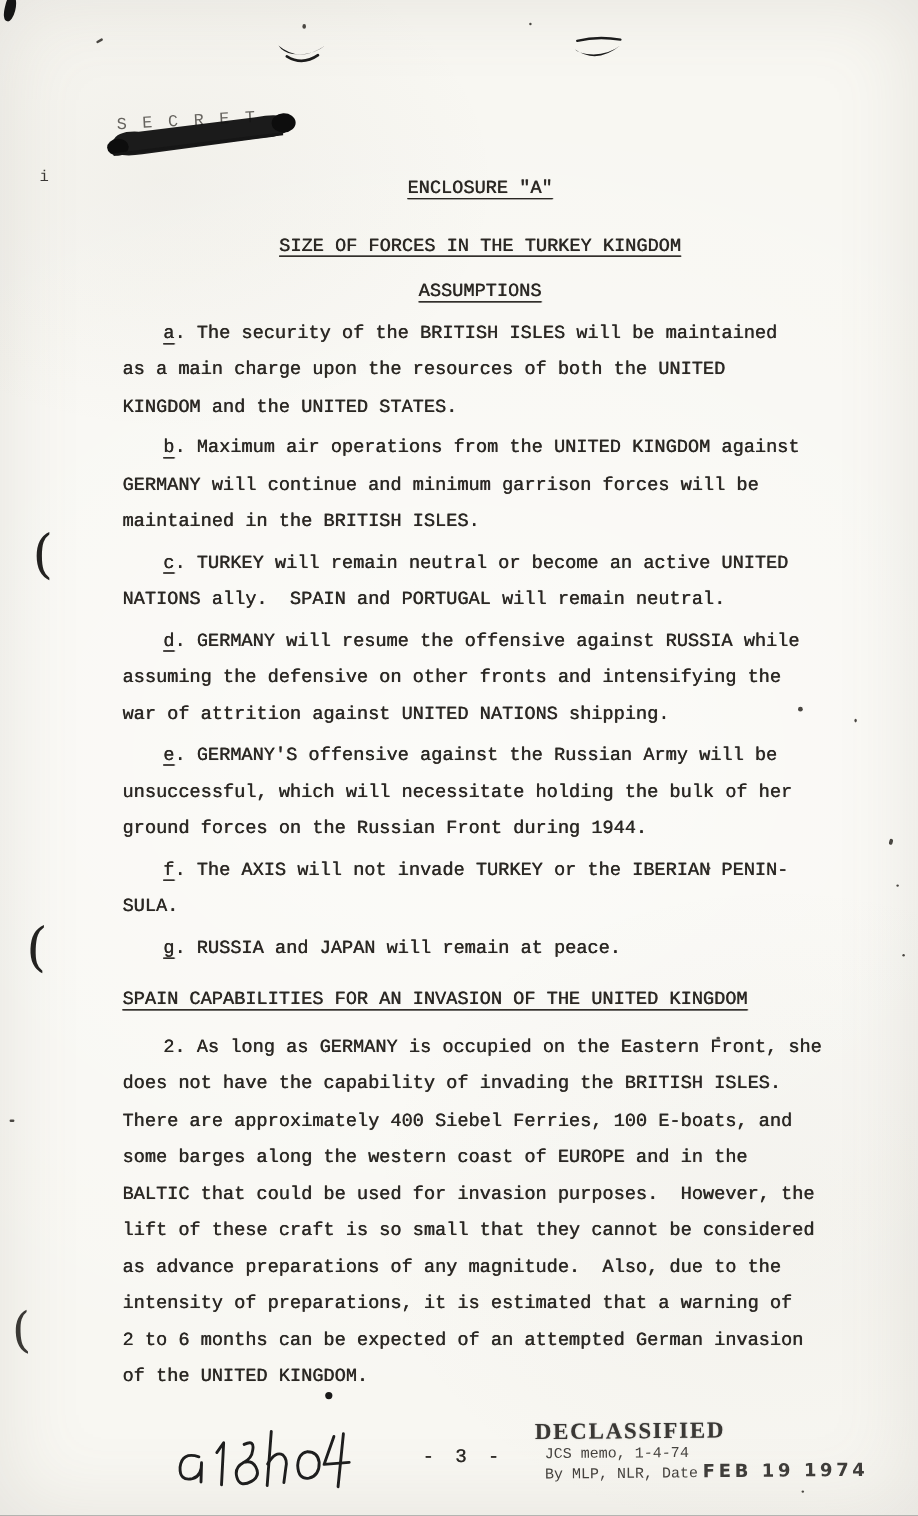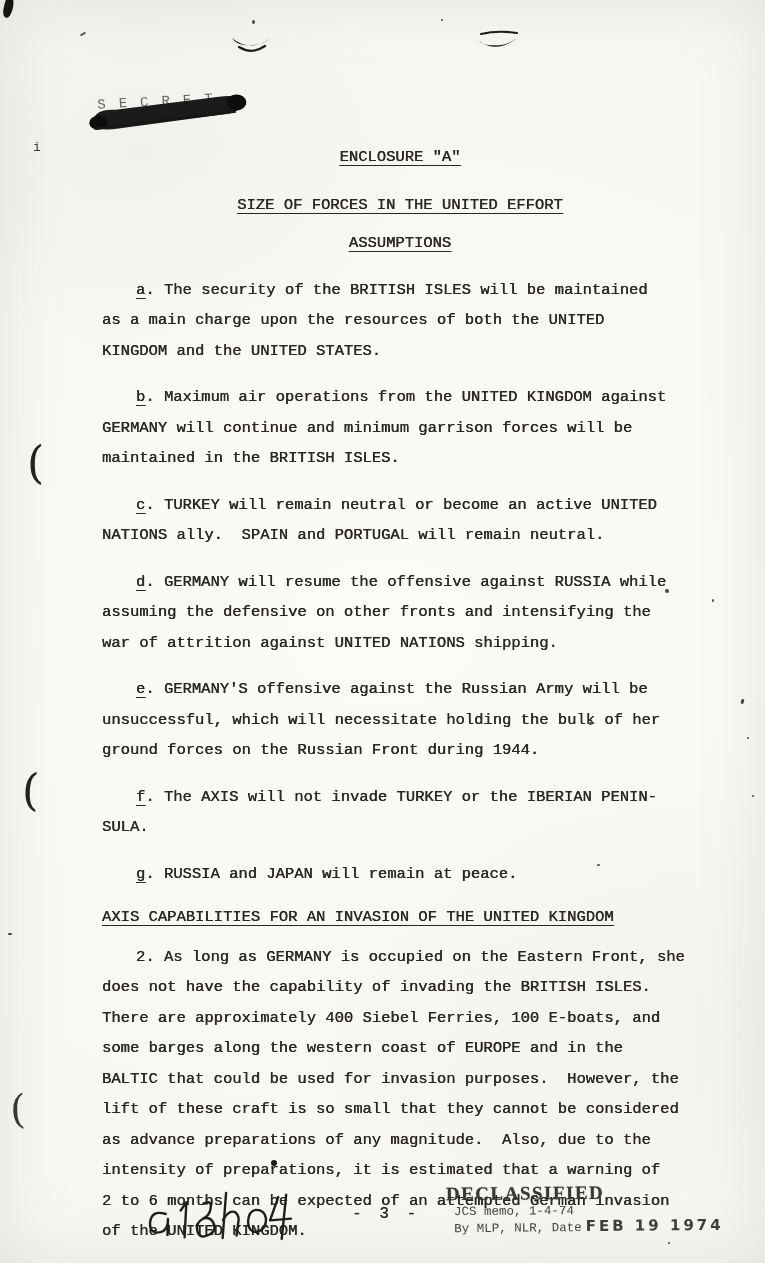--- a/index.html
+++ b/index.html
@@ -22,21 +22,21 @@
     position:absolute;left:102px;top:142px;width:596px;
     font-size:15.5px;line-height:30.5px;
     text-shadow:0.35px 0 0 rgba(42,39,35,0.85), 0 0 0.6px rgba(42,39,35,0.4);
   }
   .center{text-align:center;}
   .u{text-decoration:underline;text-underline-offset:4px;text-decoration-thickness:1.4px;}
   .title-block{margin-top:17px;}
   .assumptions-h{margin-top:8px;text-align:center;}
   .intro{margin-top:3px;text-indent:6px;}
   .para .t{white-space:pre-wrap;}
-  .item{text-indent:34px;margin-top:16px;}
+  .item{text-indent:34px;margin-top:4px;}
   .axis-h{margin-top:13px;}
   .p2{text-indent:34px;margin-top:9px;}
 
   
   .squiggle{position:absolute;}
   .sq1{left:230px;top:32px;}
   .sq2{left:476px;top:29px;}
 
   
   .secret-stamp{position:absolute;left:86px;top:94px;width:164px;height:44px;transform:rotate(-3deg);}
@@ -111,21 +111,21 @@
 
   <span class="stray-i">i</span>
   <span class="paren paren1">(</span>
   <span class="paren paren2">(</span>
   <span class="paren paren3">(</span>
 
   <div class="content">
     <div class="center"><span class="u">ENCLOSURE "A"</span></div>
 
     <div class="title-block">
-      <div class="center"><span class="u">SIZE OF FORCES IN THE UNITED EFFORT</span></div>
+      <div class="center"><span class="u">SIZE OF FORCES IN THE TURKEY KINGDOM</span></div>
     </div>
 
     <div class="center assumptions-h"><span class="u">ASSUMPTIONS</span></div>
 
 
     <div class="para item"><span class="u">a</span><span class="t">. The security of the BRITISH ISLES will be maintained
 as a main charge upon the resources of both the UNITED
 KINGDOM and the UNITED STATES.</span></div>
     <div class="para item"><span class="u">b</span><span class="t">. Maximum air operations from the UNITED KINGDOM against
 GERMANY will continue and minimum garrison forces will be
@@ -135,21 +135,21 @@
     <div class="para item"><span class="u">d</span><span class="t">. GERMANY will resume the offensive against RUSSIA while
 assuming the defensive on other fronts and intensifying the
 war of attrition against UNITED NATIONS shipping.</span></div>
     <div class="para item"><span class="u">e</span><span class="t">. GERMANY'S offensive against the Russian Army will be
 unsuccessful, which will necessitate holding the bulk of her
 ground forces on the Russian Front during 1944.</span></div>
     <div class="para item"><span class="u">f</span><span class="t">. The AXIS will not invade TURKEY or the IBERIAN PENIN-
 SULA.</span></div>
     <div class="para item"><span class="u">g</span><span class="t">. RUSSIA and JAPAN will remain at peace.</span></div>
 
-    <div class="axis-h"><span class="u">AXIS CAPABILITIES FOR AN INVASION OF THE UNITED KINGDOM</span></div>
+    <div class="axis-h"><span class="u">SPAIN CAPABILITIES FOR AN INVASION OF THE UNITED KINGDOM</span></div>
 
     <div class="para p2"><span class="t">2. As long as GERMANY is occupied on the Eastern Front, she
 does not have the capability of invading the BRITISH ISLES.
 There are approximately 400 Siebel Ferries, 100 E-boats, and
 some barges along the western coast of EUROPE and in the
 BALTIC that could be used for invasion purposes.  However, the
 lift of these craft is so small that they cannot be considered
 as advance preparations of any magnitude.  Also, due to the
 intensity of preparations, it is estimated that a warning of
 2 to 6 months can be expected of an attempted German invasion

